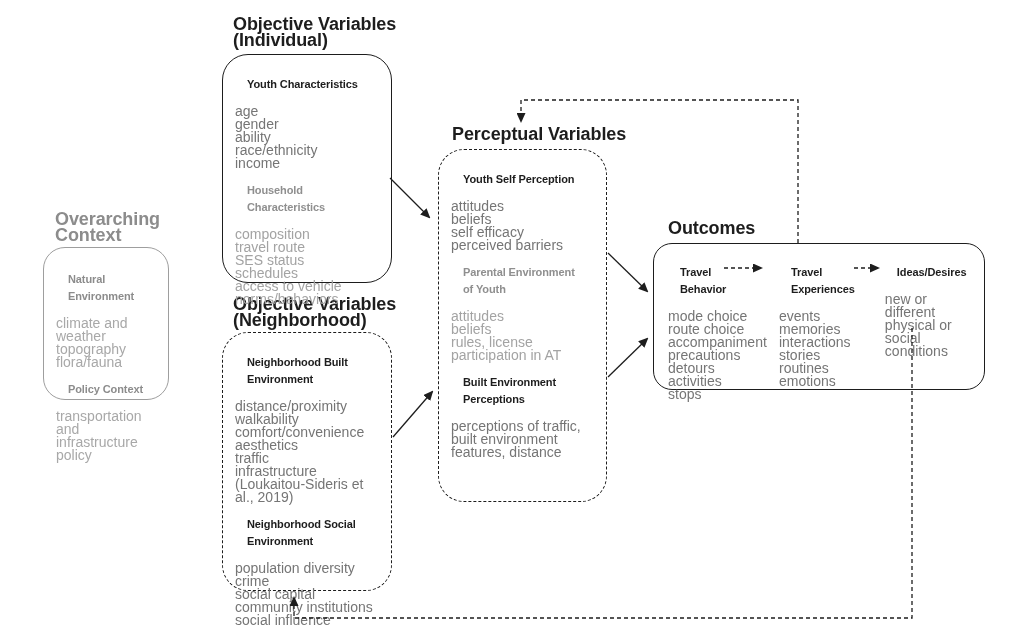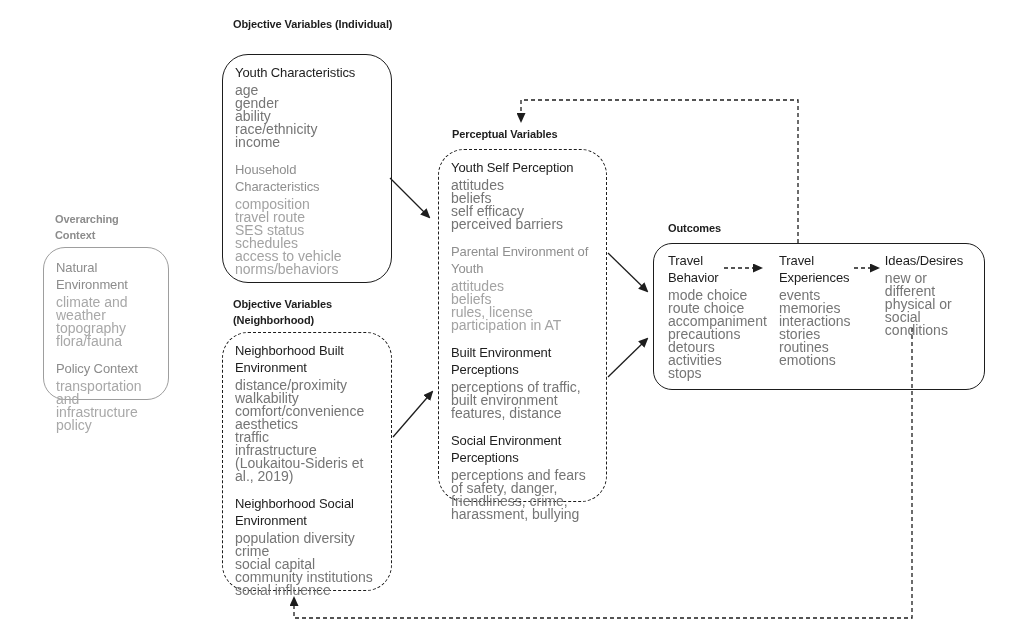--- a/index.html
+++ b/index.html
@@ -1,34 +1,34 @@
 <!DOCTYPE html>
 <html><head>
 <meta charset="utf-8">
 <style>
   html,body{margin:0;padding:0;background:#fff;}
   .canvas{
     position:relative;width:1023px;height:639px;background:#ffffff;
     font-family:"Liberation Sans",sans-serif;overflow:hidden;
   }
   .flabel{
-    position:absolute;font-weight:bold;font-size:11px;line-height:16px;
+    position:absolute;font-weight:bold;font-size:18px;line-height:16px;
     color:#1d1d1d;letter-spacing:-0.1px;
   }
   .flabel.gray{color:#8c8c8c;}
   .box{
     position:absolute;background:#fff;border:1.5px solid #1d1d1d;
     border-radius:26px;box-sizing:border-box;
   }
   .box.dashed{border-style:dashed;border-width:1.4px;}
   .box.light{border:1.3px solid #9e9e9e;border-radius:22px;}
   .box-inner{padding:9px 9px 0 12px;}
   .section + .section{margin-top:12px;}
   h3{
-    margin:0;font-size:13px;line-height:17px;font-weight:normal;color:#1d1d1d;
+    margin:12px;font-size:11px;line-height:17px;font-weight:bold;color:#1d1d1d;
     letter-spacing:-0.1px;
   }
   h3.gray{color:#8f8f8f;}
   .items{font-size:14px;line-height:13px;color:#757575;margin-top:3px;}
   .items.lighter{color:#a3a3a3;}
   
   #box-individual{left:222px;top:54px;width:170px;height:229px;}
   #box-neighborhood{left:222px;top:332px;width:170px;height:259px;}
   #box-overarching{left:43px;top:247px;width:126px;height:153px;}
   #box-overarching .box-inner{padding-top:11px;}
@@ -157,26 +157,20 @@
             <div>rules, license</div>
             <div>participation in AT</div>
           </div>
       </div>
       <div class="section">
         <h3>Built Environment Perceptions</h3>
         <div class="items">
             <div>perceptions of traffic, built environment features, distance</div>
           </div>
       </div>
-      <div class="section">
-        <h3>Social Environment Perceptions</h3>
-        <div class="items">
-            <div>perceptions and fears of safety, danger, friendliness, crime, harassment, bullying</div>
-          </div>
-      </div>
     </div>
   </div>
 
   <div class="box" id="box-outcomes">
     <div class="box-inner">
       <div class="ocol oc1">
         <h3>Travel Behavior</h3>
         <div class="items">
             <div>mode choice</div>
             <div>route choice</div>

